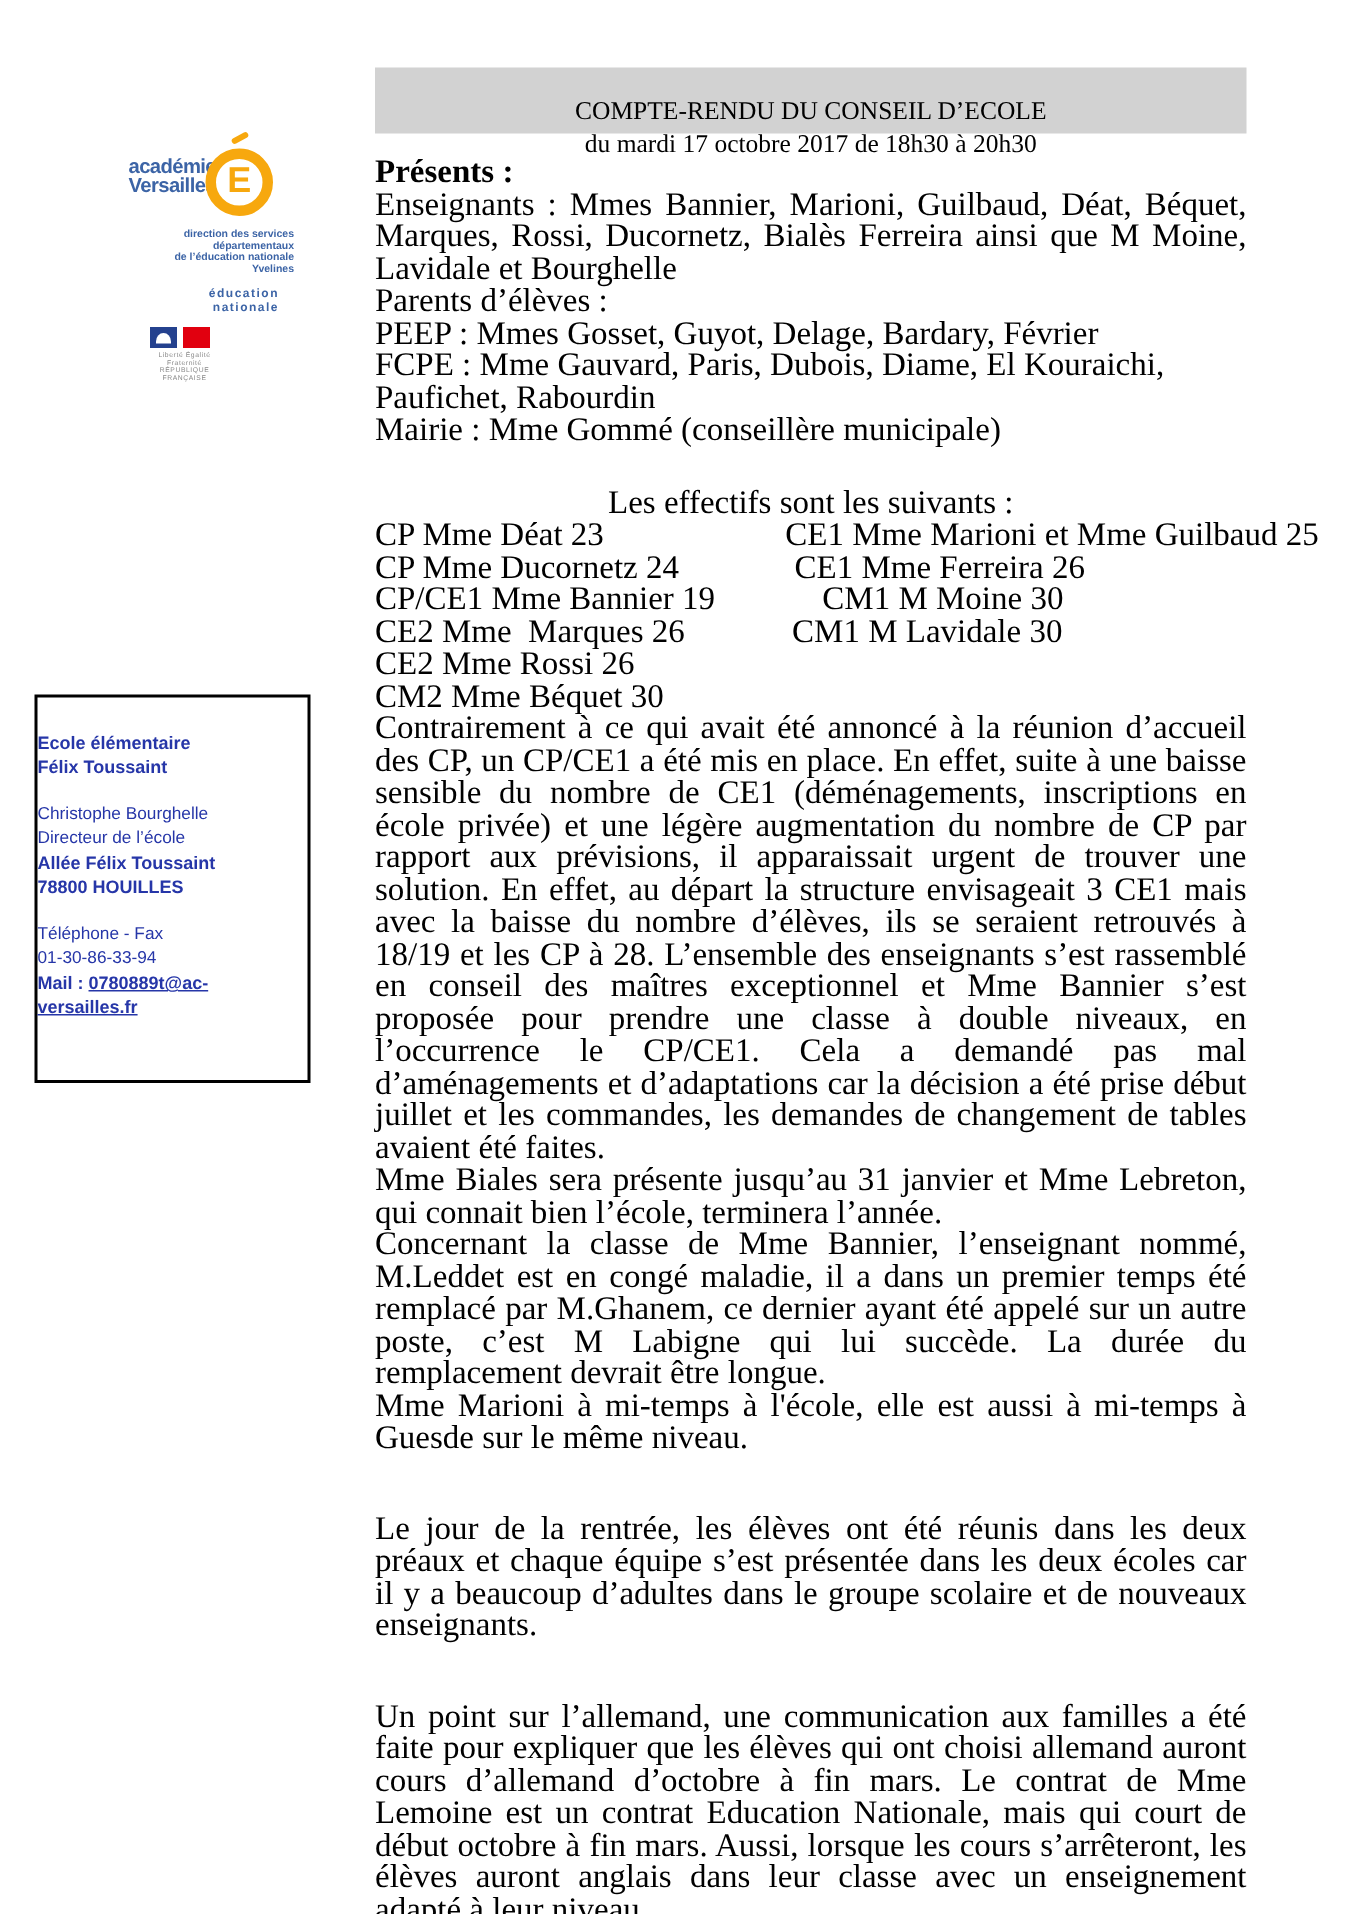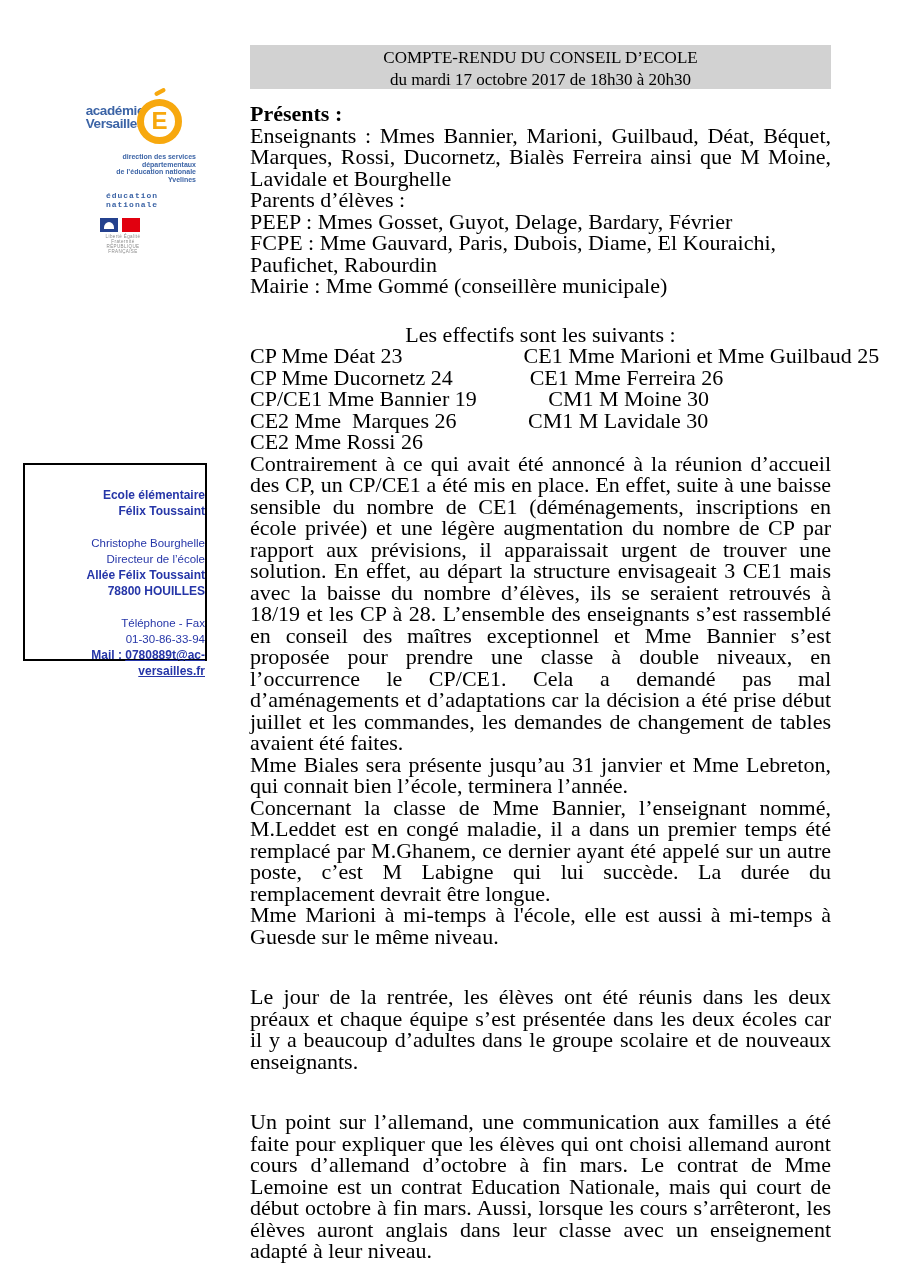--- a/index.html
+++ b/index.html
@@ -1,47 +1,47 @@
 <!DOCTYPE html>
 <html><head>
 <meta charset="utf-8">
 <style>
   html,body{margin:0;padding:0;background:#fff;}
   .page{position:relative;width:902px;height:1276px;background:#ffffff;overflow:hidden;
         font-family:"Liberation Serif", serif;color:#000;}
 
   
   .header-bar{position:absolute;left:250px;top:45px;width:581px;height:44px;
-              background:#d2d2d2;text-align:center;font-size:17px;line-height:21.5px;padding-top:2px;box-sizing:border-box;}
+              background:#d2d2d2;text-align:center;font-size:17px;line-height:21.5px;padding-top:18px;box-sizing:border-box;}
 
   
   .logo{position:absolute;left:78px;top:96px;width:118px;height:165px;font-family:"Liberation Sans", sans-serif;}
   .logo-acad{position:absolute;left:0;top:8px;width:66px;text-align:right;color:#3c64a6;
              font-weight:bold;font-size:13.5px;line-height:13px;letter-spacing:-0.4px;}
   .logo-circle{position:absolute;left:59px;top:3px;width:31px;height:31px;border:7px solid #f7a80e;
                border-radius:50%;background:#fff;text-align:center;}
   .logo-circle span{color:#f7a80e;font-weight:bold;font-size:24px;line-height:30px;font-family:"Liberation Sans", sans-serif;}
   .logo-accent{position:absolute;left:76px;top:-6px;width:12px;height:4px;background:#f7a80e;
                transform:rotate(-28deg);border-radius:2px;}
   .logo-dept{position:absolute;left:0;top:57px;width:118px;text-align:right;color:#3c64a6;
              font-weight:bold;font-size:7px;line-height:7.5px;}
-  .logo-ministry{position:absolute;left:0;top:96px;width:108px;text-align:center;color:#3c64a6;
-                 font-weight:bold;font-size:8px;line-height:8.5px;letter-spacing:1px;font-family:Liberation Mono, monospace;}
+  .logo-ministry{position:absolute;left:0;top:96px;width:108px;text-align:right;color:#3c64a6;
+                 font-weight:bold;font-size:8px;line-height:8.5px;letter-spacing:1px;}
   .logo-flag{position:absolute;left:22px;top:122px;width:60px;}
   .flag-rects{display:flex;gap:4px;}
   .flag-blue{width:18px;height:14px;background:#24418e;position:relative;}
   .flag-blue:after{content:"";position:absolute;left:4px;top:4px;width:10px;height:7px;
                    background:#fff;border-radius:50% 50% 0 0/80% 80% 0 0;}
   .flag-red{width:18px;height:14px;background:#e1000f;}
   .flag-cap{margin-top:2px;color:#8a8a8a;font-size:4.5px;line-height:5px;letter-spacing:0.4px;width:46px;text-align:center;}
 
   
-  .school-box{position:absolute;left:23px;top:463px;width:184px;height:198px;border:2px solid #000;
+  .school-box{position:absolute;left:23px;top:463px;width:184px;height:259px;border:2px solid #000;
               box-sizing:border-box;font-family:"Liberation Sans", sans-serif;color:#2636a8;
-              text-align:right;font-size:11.5px;line-height:16px;padding-top:22px;}
+              text-align:left;font-size:11.5px;line-height:16px;padding-top:22px;}
   .school-box .b{font-weight:bold;font-size:12px;}
   .sb-gap{height:16px;}
   .mail-line{font-size:12px;font-weight:bold;}
   .mail-link{color:#2636a8;text-decoration:underline;cursor:pointer;}
 
   
   .main{position:absolute;left:250px;top:103px;width:581px;font-size:22px;line-height:21.5px;}
   .bold{font-weight:bold;}
   .justify{text-align:justify;}
   .pre{white-space:pre;}
@@ -117,20 +117,21 @@
     <div>FCPE : Mme Gauvard, Paris, Dubois, Diame, El Kouraichi, Paufichet, Rabourdin</div>
     <div>Mairie : Mme Gommé (conseillère municipale)</div>
 
 
     <div class="effectifs-intro">Les effectifs sont les suivants :</div>
     <div class="pre">CP Mme Déat 23                      CE1 Mme Marioni et Mme Guilbaud 25</div>
     <div class="pre">CP Mme Ducornetz 24              CE1 Mme Ferreira 26</div>
     <div class="pre">CP/CE1 Mme Bannier 19             CM1 M Moine 30</div>
     <div class="pre">CE2 Mme  Marques 26             CM1 M Lavidale 30</div>
     <div class="pre">CE2 Mme Rossi 26</div>
+    <div class="pre">CM2 Mme Béquet 30</div>
 
     <div class="justify">Contrairement à ce qui avait été annoncé à la réunion d’accueil des CP, un CP/CE1 a été mis en place. En effet, suite à une baisse sensible du nombre de CE1 (déménagements, inscriptions en école privée) et une légère augmentation du nombre de CP par rapport aux prévisions, il apparaissait urgent de trouver une solution. En effet, au départ la structure envisageait 3 CE1 mais avec la baisse du nombre d’élèves, ils se seraient retrouvés à 18/19 et les CP à 28. L’ensemble des enseignants s’est rassemblé en conseil des maîtres exceptionnel et Mme Bannier s’est proposée pour prendre une classe à double niveaux, en l’occurrence le CP/CE1. Cela a demandé pas mal d’aménagements et d’adaptations car la décision a été prise début juillet et les commandes, les demandes de changement de tables avaient été faites.</div>
     <div class="justify">Mme Biales sera présente jusqu’au 31 janvier et Mme Lebreton, qui connait bien l’école, terminera l’année.</div>
     <div class="justify">Concernant la classe de Mme Bannier, l’enseignant nommé, M.Leddet est en congé maladie, il a dans un premier temps été remplacé par M.Ghanem, ce dernier ayant été appelé sur un autre poste, c’est M Labigne qui lui succède. La durée du remplacement devrait être longue.</div>
     <div class="justify">Mme Marioni à mi-temps à l'école, elle est aussi à mi-temps à Guesde sur le même niveau.</div>
     <div class="justify mt1">Le jour de la rentrée, les élèves ont été réunis dans les deux préaux et chaque équipe s’est présentée dans les deux écoles car il y a beaucoup d’adultes dans le groupe scolaire et de nouveaux enseignants.</div>
     <div class="justify mt1">Un point sur l’allemand, une communication aux familles a été faite pour expliquer que les élèves qui ont choisi allemand auront cours d’allemand d’octobre à fin mars. Le contrat de Mme Lemoine est un contrat Education Nationale, mais qui court de début octobre à fin mars. Aussi, lorsque les cours s’arrêteront, les élèves auront anglais dans leur classe avec un enseignement adapté à leur niveau.</div>
     <div class="justify mt2">Les CM2 auront une sensibilisation à l'allemand par Mme Andrault (enseignante en CP de l'école Jules Guesde).</div>
 
   </div>

